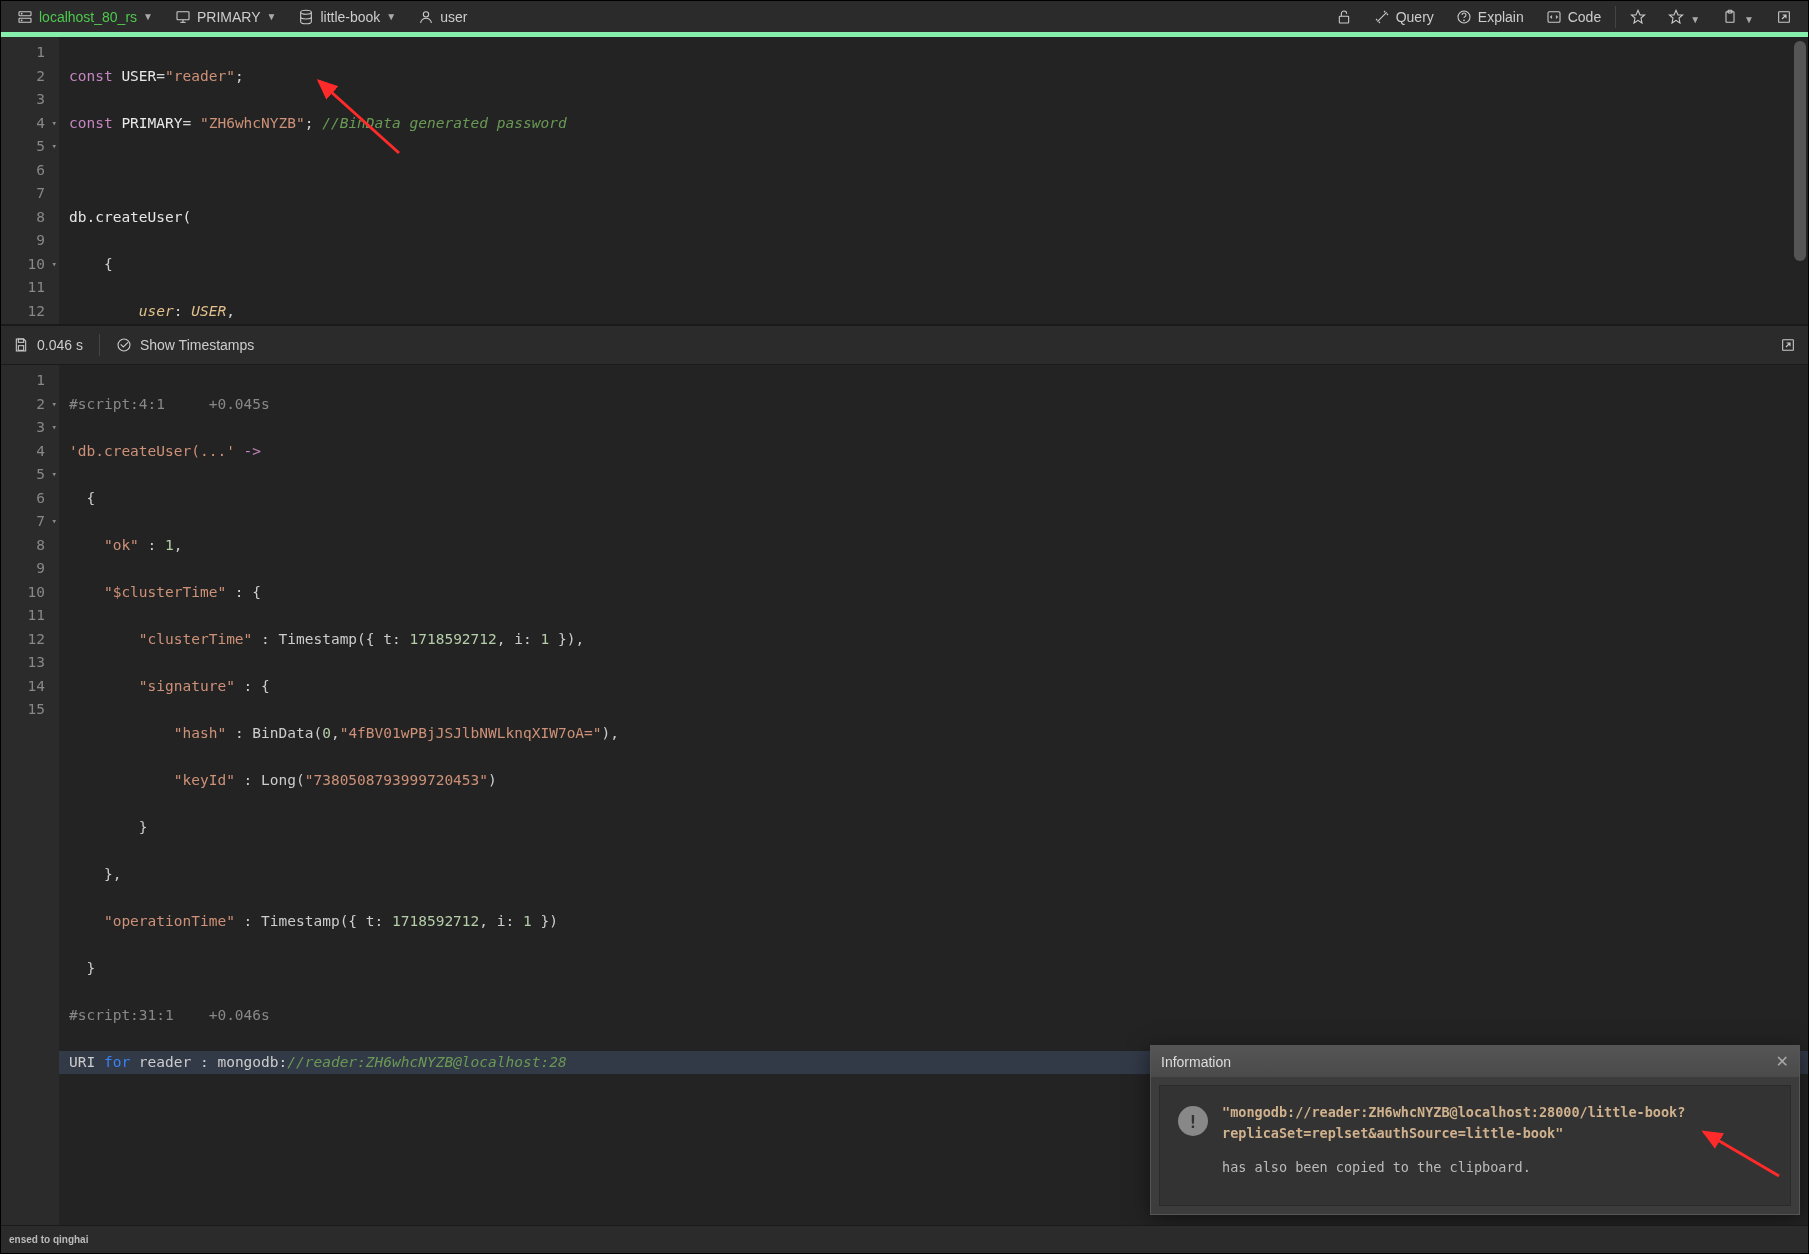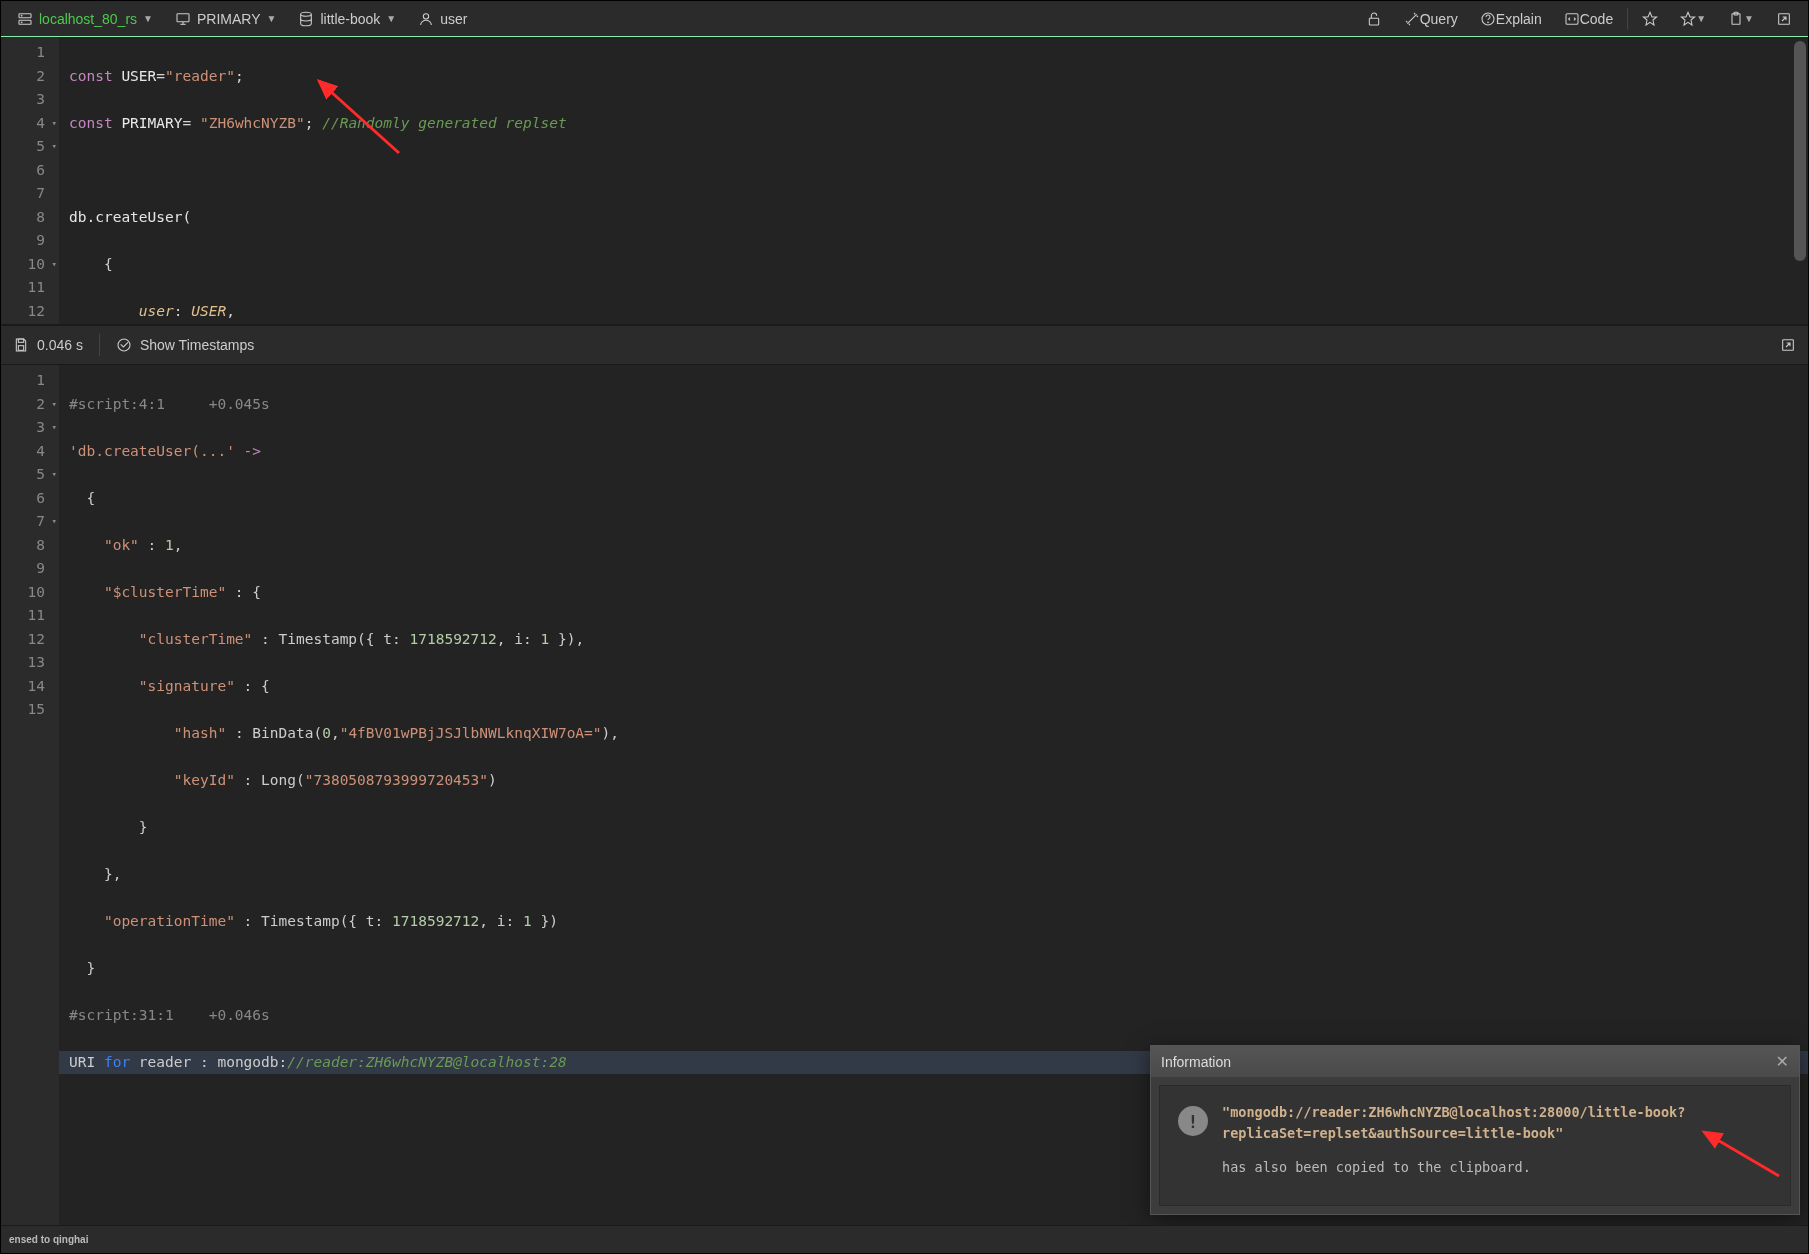--- a/index.html
+++ b/index.html
@@ -12,37 +12,38 @@
 }
 .app { display: flex; flex-direction: column; height: 100vh; border: 1px solid #000; }
 
 
 .toolbar {
   display: flex;
   align-items: center;
   background: #2b2b2b;
   height: 36px;
   padding: 0 8px;
-  border-bottom: 1px solid #86efac;
+  border-bottom: 5px solid #86efac;
   gap: 6px;
 }
 .tb-item {
   display: inline-flex;
   align-items: center;
   gap: 6px;
   padding: 4px 8px;
   color: #ccc;
   font-size: 14px;
 }
 .tb-item.host { color: #4ec94e; font-weight: 500; }
 .chev { font-size: 10px; color: #aaa; }
 .spacer { flex: 1; }
 .tb-btn {
   display: inline-flex;
-  align-items: center;
+  align-items: flex-end;
+  gap: 6px;
   padding: 4px 8px;
   color: #ccc;
   font-size: 14px;
   cursor: pointer;
 }
 .icon { width: 16px; height: 16px; display: inline-flex; align-items: center; justify-content: center; }
 
 
 .editor-container {
   flex: 1;
@@ -335,21 +336,21 @@
           <div class="ln">6</div>
         <div class="ln">7</div>
           <div class="ln">8</div>
           <div class="ln">9</div>
         <div class="ln fold">10</div>
           <div class="ln">11</div>
           <div class="ln">12</div>
       </div>
       <div class="code">
 <div class="line"><span class="kw">const</span><span class="var"> USER</span><span class="op">=</span><span class="str">"reader"</span><span class="punct">;</span></div>
-<div class="line"><span class="kw">const</span><span class="var"> PRIMARY</span><span class="op">= </span><span class="str">"ZH6whcNYZB"</span><span class="punct">;</span><span class="cmt"> //Randomly generated replset</span></div>
+<div class="line"><span class="kw">const</span><span class="var"> PRIMARY</span><span class="op">= </span><span class="str">"ZH6whcNYZB"</span><span class="punct">;</span><span class="cmt"> //BinData generated password</span></div>
 <div class="line"></div>
 <div class="line"><span class="fn">db.createUser(</span></div>
 <div class="line"><span>    {</span></div>
 <div class="line"><span class="prop">        user</span><span class="punct">: </span><span class="prop">USER</span><span class="punct">,</span></div>
 
 
 
 
 
 

